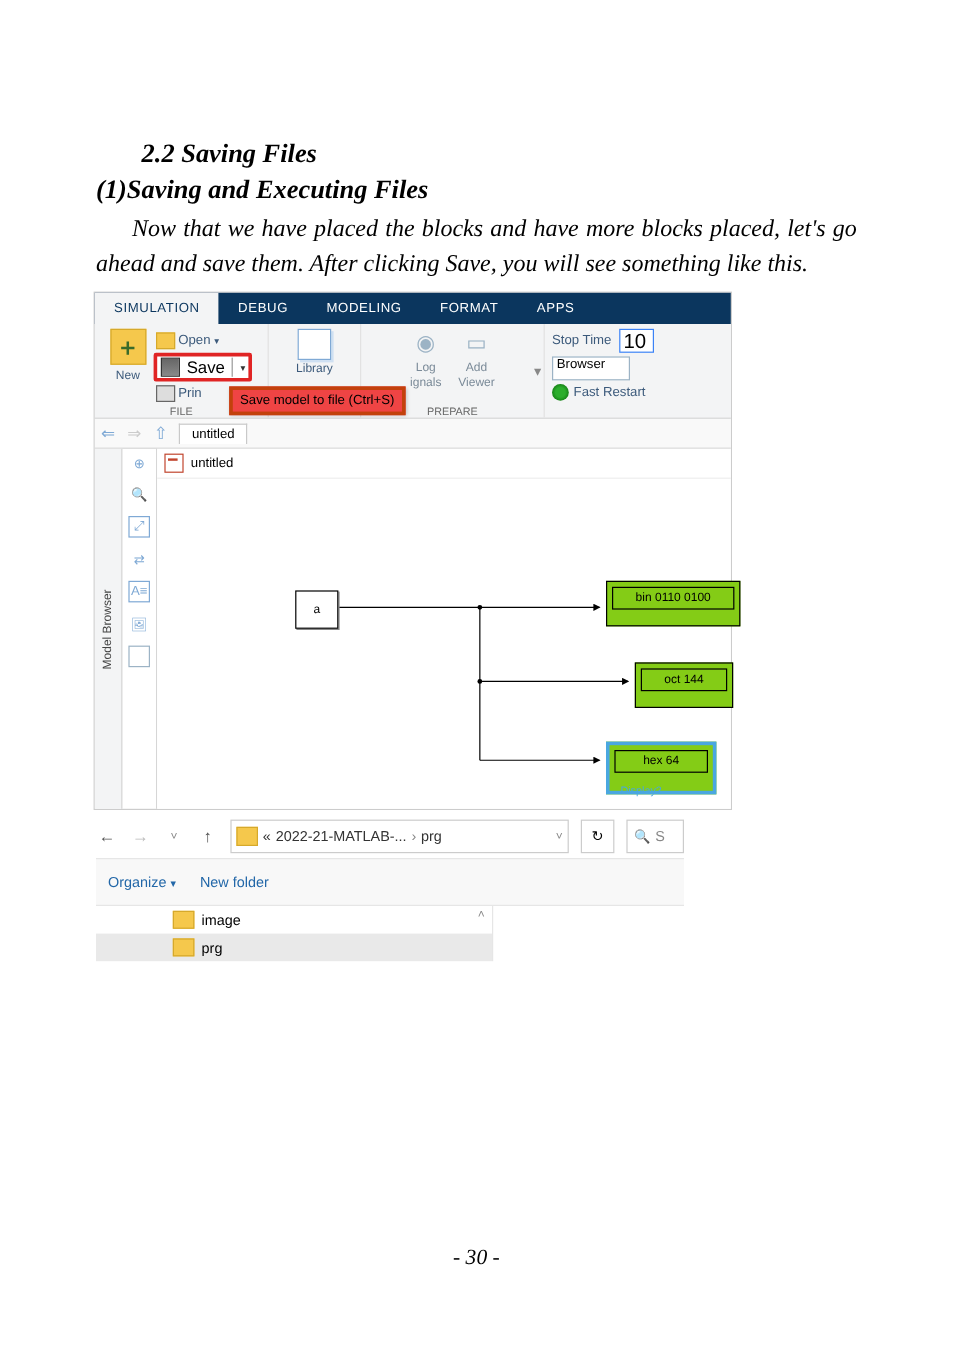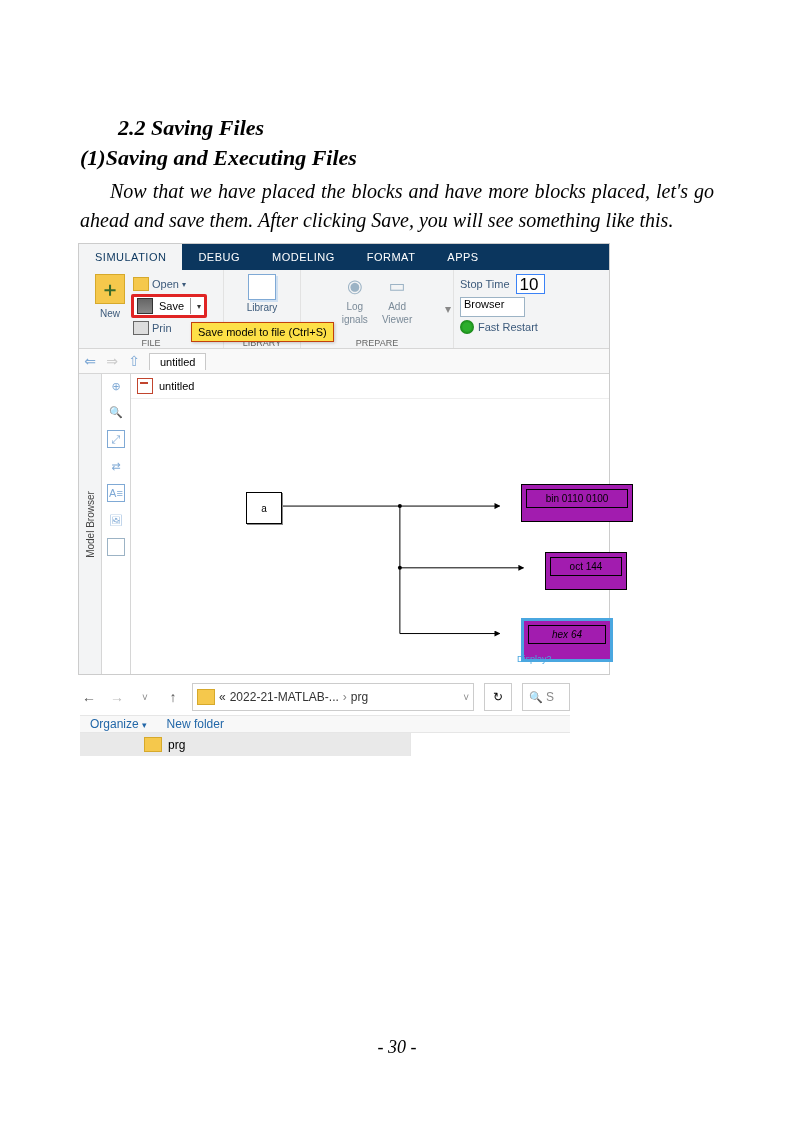--- a/index.html
+++ b/index.html
@@ -125,29 +125,29 @@
     background: #fff;
     display: flex; align-items: center;
     gap: 6px;
     border-radius: 2px;
   }
   .save-hl .disk {
     width: 14px; height: 14px;
     background: linear-gradient(#666,#888);
     border: 1px solid #333;
   }
-  .save-hl span { color: #000; font-size: 11px; }
+  .save-hl span { color: #000; font-size: 14px; }
   .save-hl .divbar { width:1px; height:16px; background:#999; }
   .save-hl .dd { font-size: 8px; color: #333; }
 
   .tooltip {
     position: absolute;
     top: 52px; left: 112px;
-    background: #fde047;
-    border: 1px solid #c2410c;
+    background: #ef4444;
+    border: 3px solid #c2410c;
     padding: 3px 6px;
     font-size: 11px;
     box-shadow: 1px 1px 3px rgba(0,0,0,0.2);
     z-index: 10;
   }
 
   .lib-icon {
     width: 26px; height: 24px;
     border: 1px solid #7fa9d5;
     background: #fff;
@@ -272,26 +272,26 @@
     position: absolute;
     border: 1px solid #000;
     background: #fff;
     font-size: 10px;
     display: flex; align-items: center; justify-content: center;
     padding: 4px 6px;
   }
   .block-a { left: 115px; top: 118px; width: 22px; height: 22px; box-shadow: 1px 1px 0 #888; }
 
   .disp-wrap {
-     position:absolute; border:1px solid #000; padding:4px; background:#a21caf;margin-left:16px;
+     position:absolute; border:1px solid #000; padding:4px; background:#84cc16;
   }
   .dw1 { left:374px; top:110px; width:102px; height:28px; }
   .dw2 { left:398px; top:178px; width:72px; height:28px; }
   .dw3 { left:374px; top:244px; width:78px; height:30px; }
-  .dw3 { border: 3px solid #4aa7e0; font-style: italic; }
+  .dw3 { border: 3px solid #4aa7e0; }
   .disp-in {
     border: 1px solid #000;
     font-size: 10px;
     padding: 3px 5px;
     text-align: center;
   }
   .disp-lbl {
     position: absolute;
     font-size: 9px;
     color: #4aa7e0;
@@ -320,21 +320,21 @@
   .sa-path {
     display:flex; align-items:center;
     border:1px solid #ccc; height:26px; flex:1; background:#fff;
     padding: 0 4px; gap:4px;
   }
   .sa-path .fld { width:16px; height:14px; background:#f5c84c; border:1px solid #d6a92b;}
   .sa-path span { color:#333; font-size:12px; }
   .sa-refresh { width:26px; height:26px; border:1px solid #ccc; display:flex;align-items:center;justify-content:center;}
   .sa-search { width:40px; height:26px; border:1px solid #ccc; display:flex;align-items:center; padding-left:6px; color:#888;}
 
-  .sa-toolbar { display:flex; gap:20px; padding:1px 10px; border-top:1px solid #e6e6e6; border-bottom:1px solid #e6e6e6; background:#f8f8f8; color:#2267a8;}
+  .sa-toolbar { display:flex; gap:20px; padding:12px 10px; border-top:1px solid #e6e6e6; border-bottom:1px solid #e6e6e6; background:#f8f8f8; color:#2267a8;}
   .sa-cols { display:flex; }
   .sa-tree { width:330px; border-right:1px solid #e6e6e6; }
   .sa-tree-item { display:flex; align-items:center; gap:6px; padding:4px 0 4px 64px; }
   .sa-tree-item.sel { background:#e9e9e9; }
   .sa-tree-item .fld { width:16px; height:13px; background:#f5c84c; border:1px solid #d6a92b;}
   .sa-tree-head { position:relative; }
   .sa-tree-carat { position:absolute; right:6px; top:2px; color:#888; font-size:10px;}
   .sa-right { padding:6px 12px; }
   .sa-name-h { color:#333; font-size:12px; margin-bottom:10px;}
   .sa-file { display:flex; align-items:center; gap:6px; }
@@ -505,20 +505,25 @@
       <div class="sa-search">
         <span style="font-size:11px;">🔍</span>&nbsp;<span>S</span>
       </div>
     </div>
     <div class="sa-toolbar">
       <span><span>Organize</span> <span style="font-size:9px;">▾</span></span>
       <span>New folder</span>
     </div>
     <div class="sa-cols">
       <div class="sa-tree">
+        <div class="sa-tree-item sa-tree-head">
+          <span class="fld"></span>
+          <span>image</span>
+          <span class="sa-tree-carat">˄</span>
+        </div>
         <div class="sa-tree-item sel">
           <span class="fld"></span>
           <span>prg</span>
         </div>
       </div>
     </div>
   </div>
 </div>
 
 <div class="page-number">- 30 -</div>

